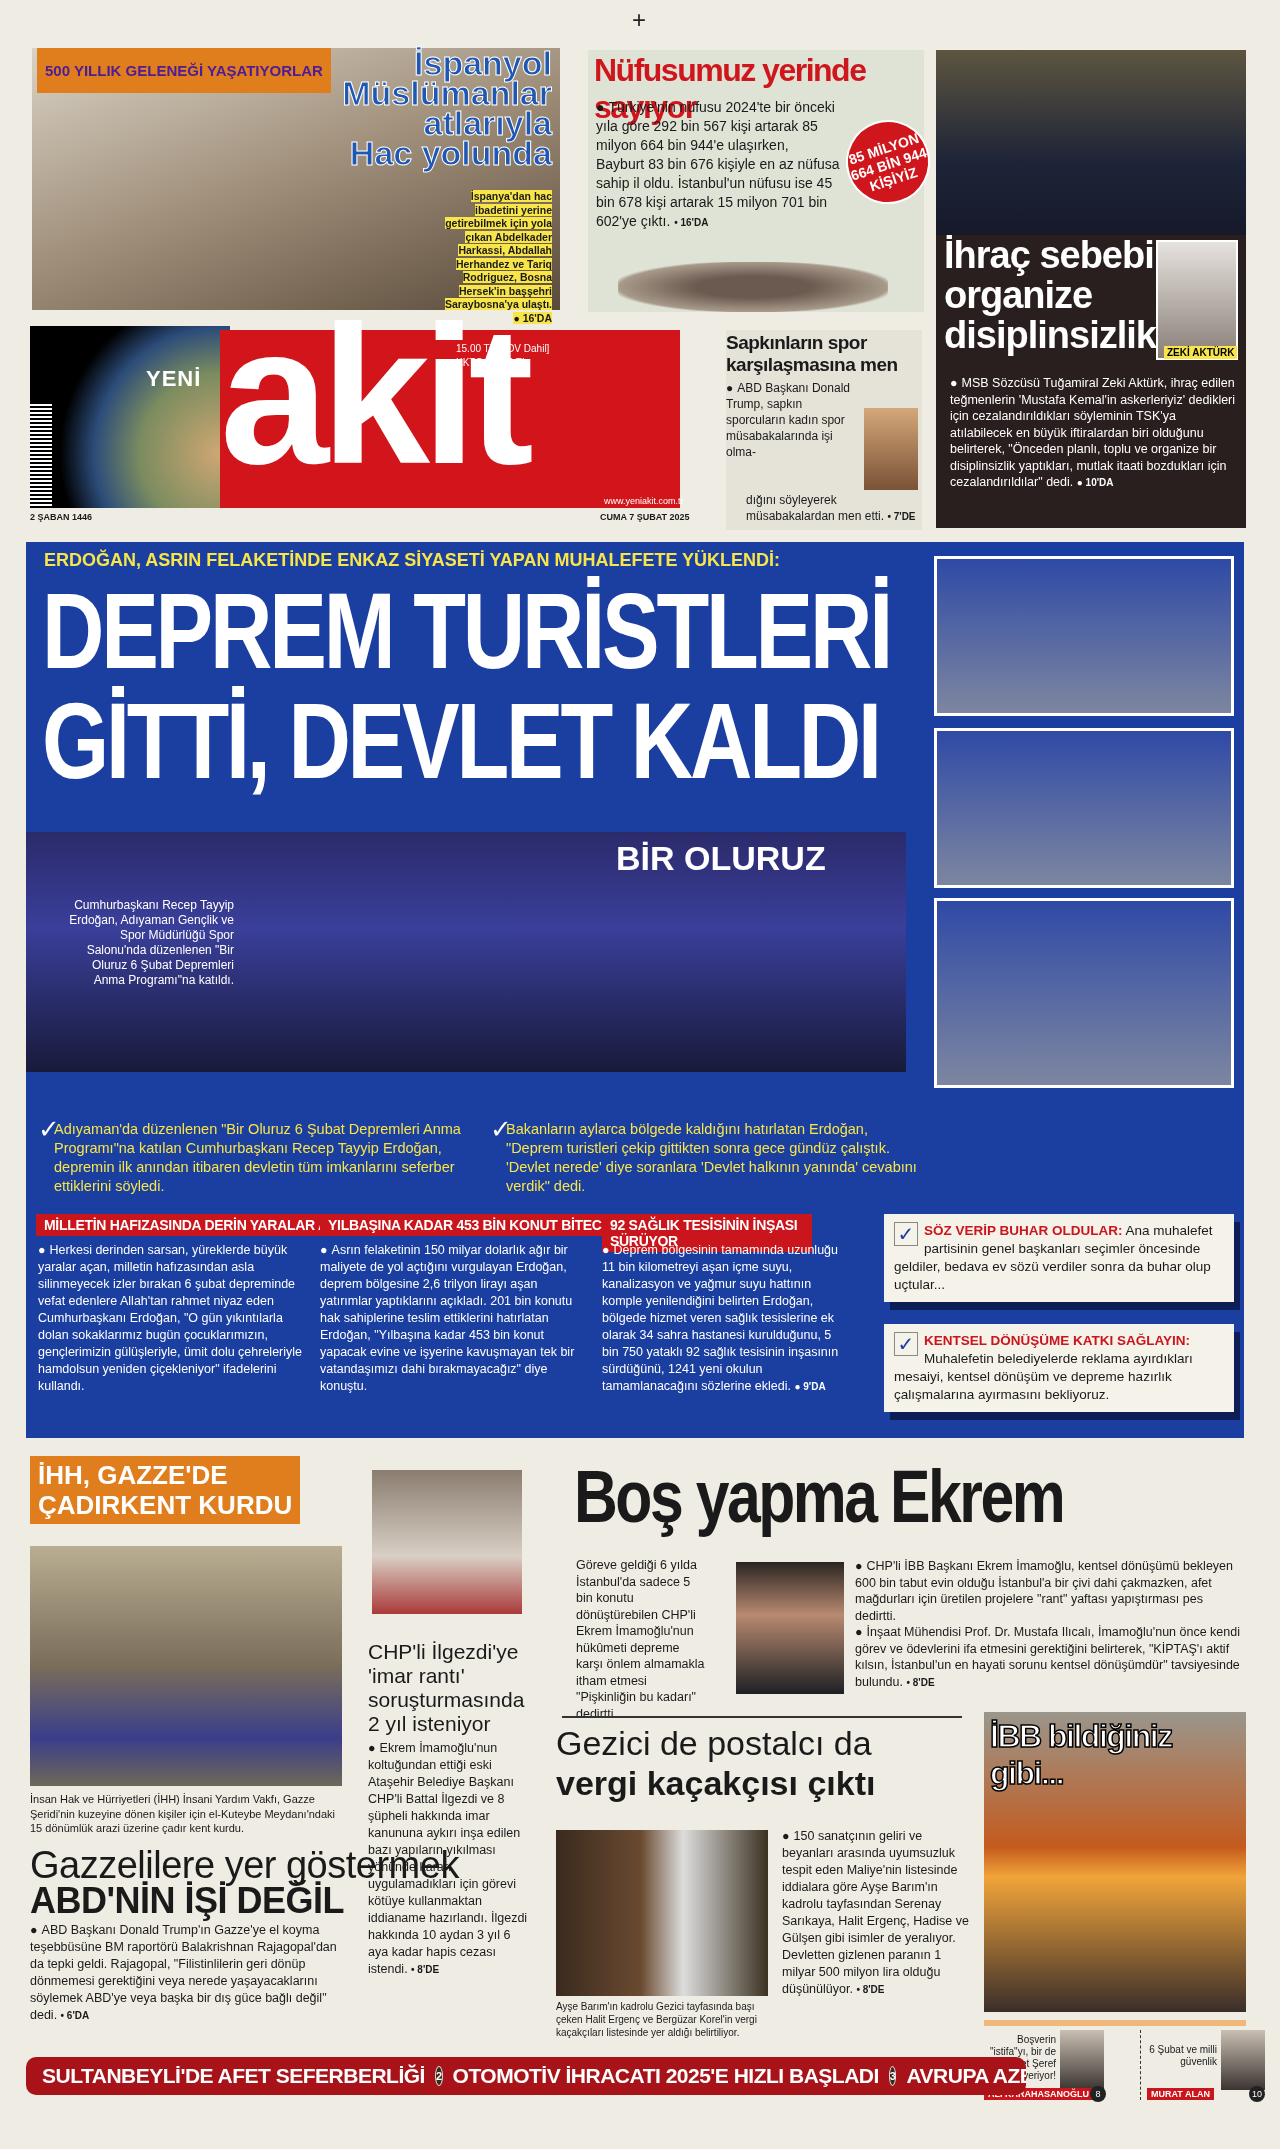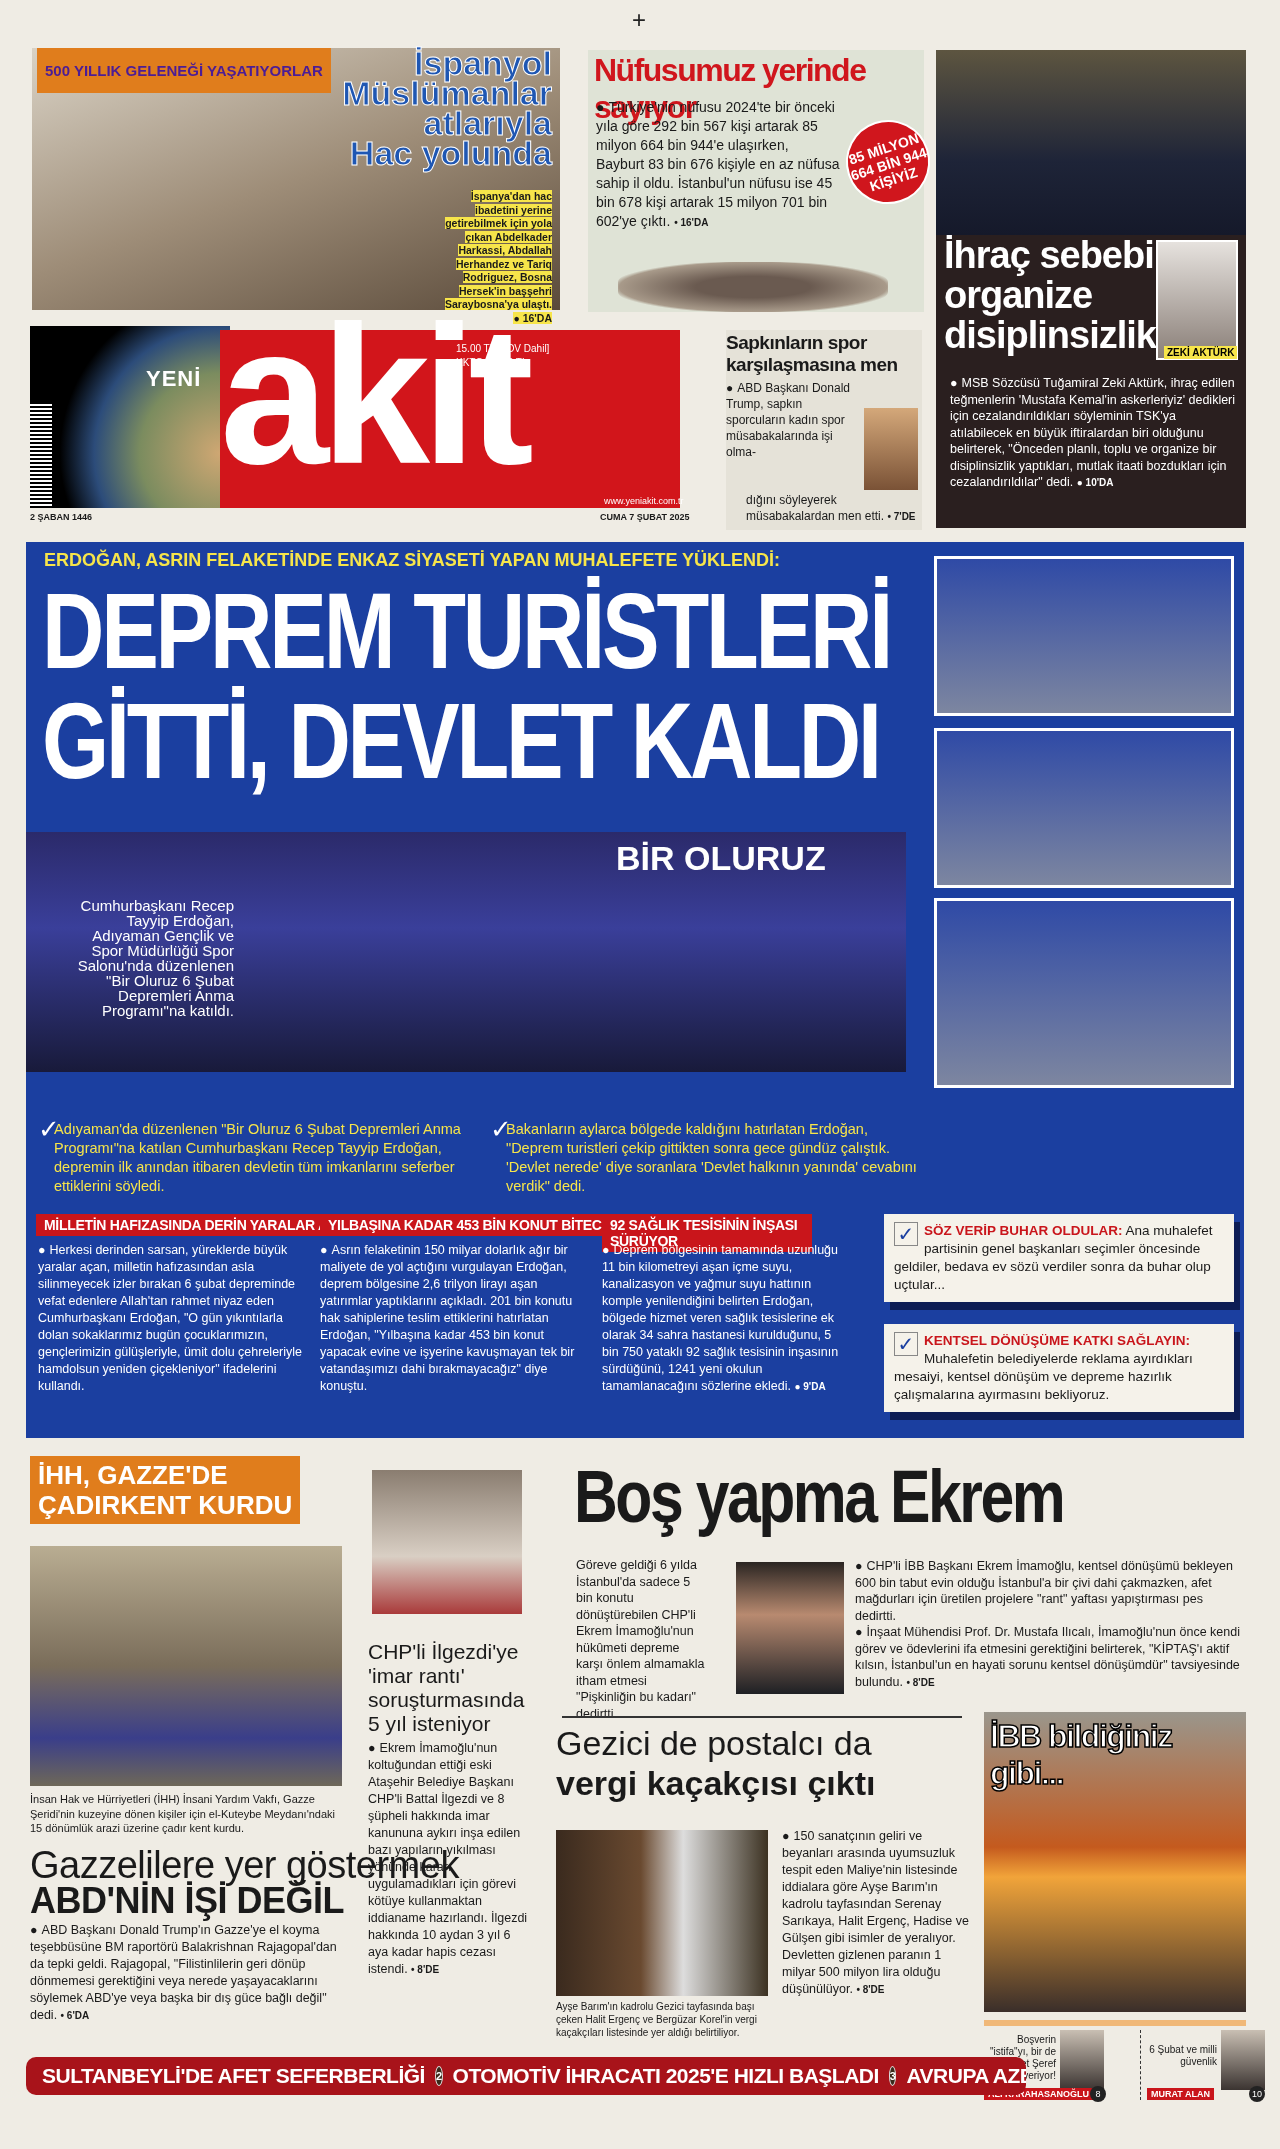--- a/index.html
+++ b/index.html
@@ -45,21 +45,21 @@
   #trump .title { left: 0; top: 2px; font-size: 19px; line-height: 22px; font-weight: 700; letter-spacing: -0.5px; }
   #trump .body { left: 0; top: 50px; width: 130px; font-size: 12px; line-height: 16px; }
   #trump .body2 { left: 20px; top: 162px; width: 180px; font-size: 12px; line-height: 16px; }
   #trump .photo { left: 138px; top: 78px; width: 54px; height: 82px; background: linear-gradient(#d4a87a, #7a5236); }
 
   
   #main { left: 26px; top: 542px; width: 1218px; height: 896px; background: #1b3fa0; }
   #main .kicker { left: 18px; top: 8px; color: #f7e54a; font-size: 18px; font-weight: 700; }
   #main .headline { left: 16px; top: 34px; color: #fff; font-size: 108px; line-height: 110px; font-weight: 700; letter-spacing: -4px; transform: scaleX(0.80); transform-origin: left top; white-space: nowrap; }
   #main .bigphoto { left: 0; top: 290px; width: 880px; height: 240px; background: linear-gradient(180deg, #2b2a6a 0%, #3a3f9a 40%, #181a3a 100%); }
-  #main .photocap { left: 38px; top: 356px; width: 170px; color: #fff; font-size: 15px; line-height: 15px; text-align: right; }
+  #main .photocap { left: 38px; top: 356px; width: 170px; color: #fff; font-size: 12px; line-height: 15px; text-align: right; }
   #main .birolur { left: 590px; top: 300px; color: #fff; font-size: 34px; font-weight: 700; line-height: 32px; }
   .side-photo { left: 908px; width: 300px; height: 160px; border: 3px solid #fff; background: linear-gradient(180deg, #2f4aa6, #7d86a0); }
   #main .lead { top: 578px; color: #f7e54a; font-size: 14.5px; line-height: 19px; }
   #main .lead .tick { color: #fff; font-size: 26px; position: absolute; left: -16px; top: 0; }
   .sub-head { background: #c9151b; color: #fff; font-size: 14px; font-weight: 700; padding: 3px 8px; letter-spacing: -0.3px; }
   .sub-body { color: #fff; font-size: 12.5px; line-height: 17px; }
   .box { background: #f5f2ea; width: 350px; padding: 8px 10px; font-size: 13.5px; line-height: 18px; box-shadow: 6px 8px 0 #0d1d55; }
   .box .lbl { color: #c9151b; font-weight: 700; }
   .box .chk { float: left; width: 24px; height: 24px; border: 1px solid #888; color: #1b3fa0; font-size: 20px; line-height: 22px; text-align: center; margin-right: 6px; }
 
@@ -205,21 +205,21 @@
 </section>
 
 <section id="gaza">
   <div class="abs t1">Gazzelilere yer göstermek</div>
   <div class="abs t2">ABD'NİN İŞİ DEĞİL</div>
   <div class="abs body bullet"><span>ABD Başkanı Donald Trump'ın Gazze'ye el koyma teşebbüsüne BM raportörü Balakrishnan Rajagopal'dan da tepki geldi. Rajagopal, "Filistinlilerin geri dönüp dönmemesi gerektiğini veya nerede yaşayacaklarını söylemek ABD'ye veya başka bir dış güce bağlı değil" dedi.</span> <span class="ref">• 6'DA</span></div>
 </section>
 
 <section id="ilgezdi">
   <div class="abs photo"></div>
-  <div class="abs title">CHP'li İlgezdi'ye 'imar rantı' soruşturmasında 5 yıl isteniyor</div>
+  <div class="abs title">CHP'li İlgezdi'ye 'imar rantı' soruşturmasında 2 yıl isteniyor</div>
   <div class="abs body bullet"><span>Ekrem İmamoğlu'nun koltuğundan ettiği eski Ataşehir Belediye Başkanı CHP'li Battal İlgezdi ve 8 şüpheli hakkında imar kanununa aykırı inşa edilen bazı yapıların yıkılması yönünde kararı uygulamadıkları için görevi kötüye kullanmaktan iddianame hazırlandı. İlgezdi hakkında 10 aydan 3 yıl 6 aya kadar hapis cezası istendi.</span> <span class="ref">• 8'DE</span></div>
 </section>
 
 <section id="ekrem">
   <div class="abs title">Boş yapma Ekrem</div>
   <div class="abs lead">Göreve geldiği 6 yılda İstanbul'da sadece 5 bin konutu dönüştürebilen CHP'li Ekrem İmamoğlu'nun hükûmeti depreme karşı önlem almamakla itham etmesi "Pişkinliğin bu kadarı" dedirtti.</div>
   <div class="abs photo"></div>
   <div class="abs b1">
     <div class="bullet">CHP'li İBB Başkanı Ekrem İmamoğlu, kentsel dönüşümü bekleyen 600 bin tabut evin olduğu İstanbul'a bir çivi dahi çakmazken, afet mağdurları için üretilen projelere "rant" yaftası yapıştırması pes dedirtti.</div>
     <div class="bullet"><span>İnşaat Mühendisi Prof. Dr. Mustafa Ilıcalı, İmamoğlu'nun önce kendi görev ve ödevlerini ifa etmesini gerektiğini belirterek, "KİPTAŞ'ı aktif kılsın, İstanbul'un en hayati sorunu kentsel dönüşümdür" tavsiyesinde bulundu.</span> <span class="ref">• 8'DE</span></div>

